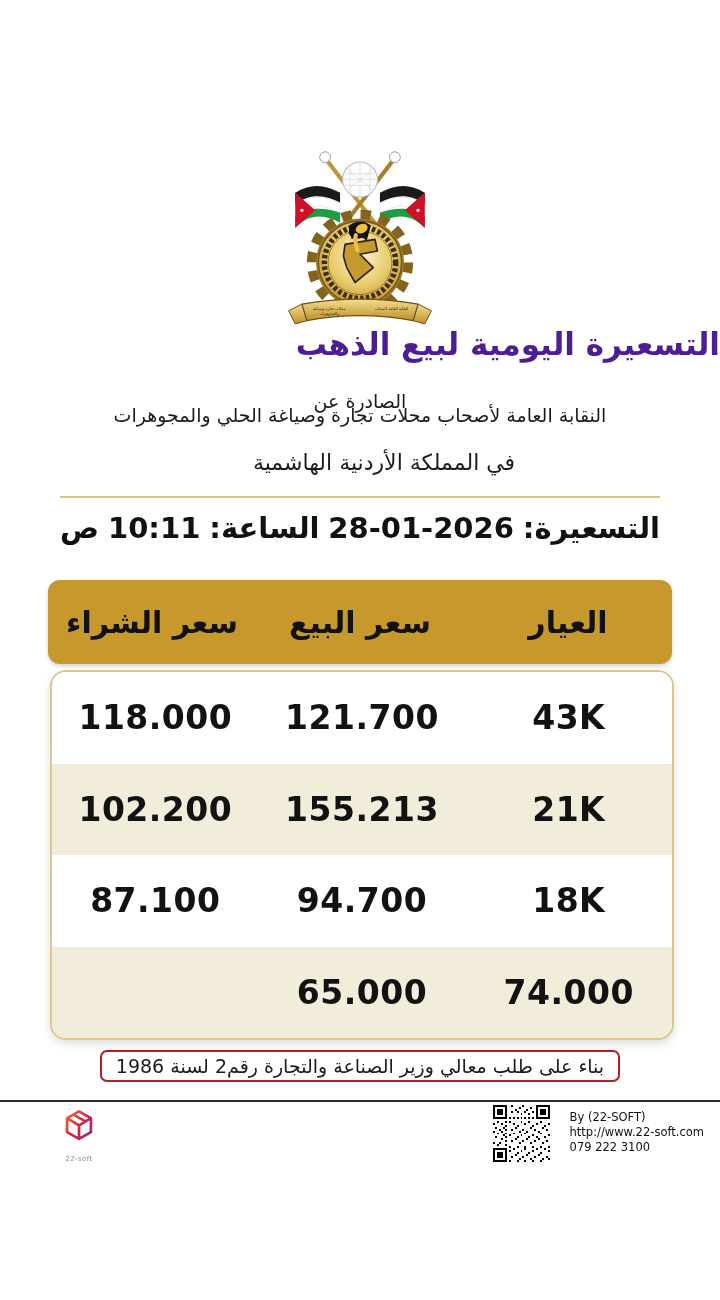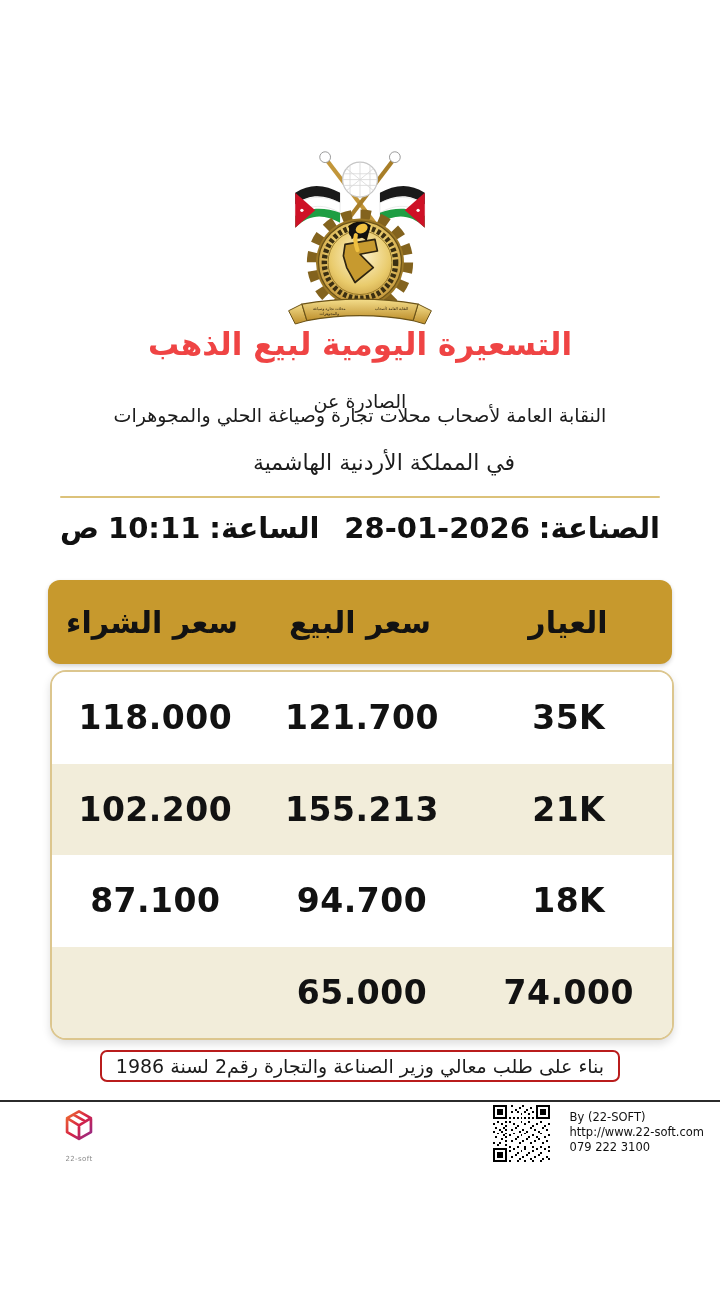--- a/index.html
+++ b/index.html
@@ -3,22 +3,22 @@
 <meta charset="utf-8">
 <style>
   html,body{margin:0;padding:0;background:#fff;}
   .page{position:relative;width:720px;height:1300px;background:#ffffff;overflow:hidden;
         font-family:"DejaVu Sans","Liberation Sans",sans-serif;color:#161616;}
 
   
   .emblem{position:absolute;top:146px;left:277px;width:166px;height:190px;}
 
   
-  .title{position:absolute;top:326px;left:0;width:100%;text-align:center;
-         font-size:31px;font-weight:700;direction:rtl;color:#ef4444;}
+  .title{position:absolute;top:326px;left:0;width:100%;
+         font-size:31px;font-weight:700;direction:rtl;color:#4c1d95;}
   .sub-issued{position:absolute;top:390px;left:0;width:100%;text-align:center;
               font-size:19px;direction:rtl;color:#1c1c1c;}
   .sub-issuer{position:absolute;top:404px;left:0;width:100%;text-align:center;
               font-size:19px;direction:rtl;color:#1c1c1c;}
   .sub-country{position:absolute;top:450px;left:0;width:100%;text-align:center;
                font-size:22px;direction:rtl;color:#1c1c1c;padding-left:24px;}
   .gold-divider{position:absolute;top:496px;left:60px;width:600px;height:2px;
                 background:var(--divider-gold,#DCC27A);border-radius:1px;}
 
   
@@ -146,39 +146,39 @@
   </div>
 
   <div class="title">التسعيرة اليومية لبيع الذهب</div>
   <div class="sub-issued">الصادرة عن</div>
   <div class="sub-issuer">النقابة العامة لأصحاب محلات تجارة وصياغة الحلي  والمجوهرات</div>
   <div class="sub-country">في المملكة الأردنية الهاشمية</div>
   <div class="gold-divider"></div>
 
   <div class="date-row">
     <div class="dt-group">
-      <span>الصناعة:</span>
+      <span>التسعيرة:</span>
       <bdi dir="ltr">28-01-2026</bdi>
     </div>
     <div class="dt-group">
       <span>الساعة:</span>
       <bdi dir="ltr">10:11</bdi>
       <span>ص</span>
     </div>
   </div>
 
   <div class="thead">
     <div>العيار</div>
     <div>سعر البيع</div>
     <div>سعر الشراء</div>
   </div>
 
   <div class="tbody">
       <div class="t-row">
-      <div>35K</div>
+      <div>43K</div>
       <div>121.700</div>
       <div>118.000</div>
     </div>
       <div class="t-row alt">
       <div>21K</div>
       <div>155.213</div>
       <div>102.200</div>
     </div>
       <div class="t-row">
       <div>18K</div>

